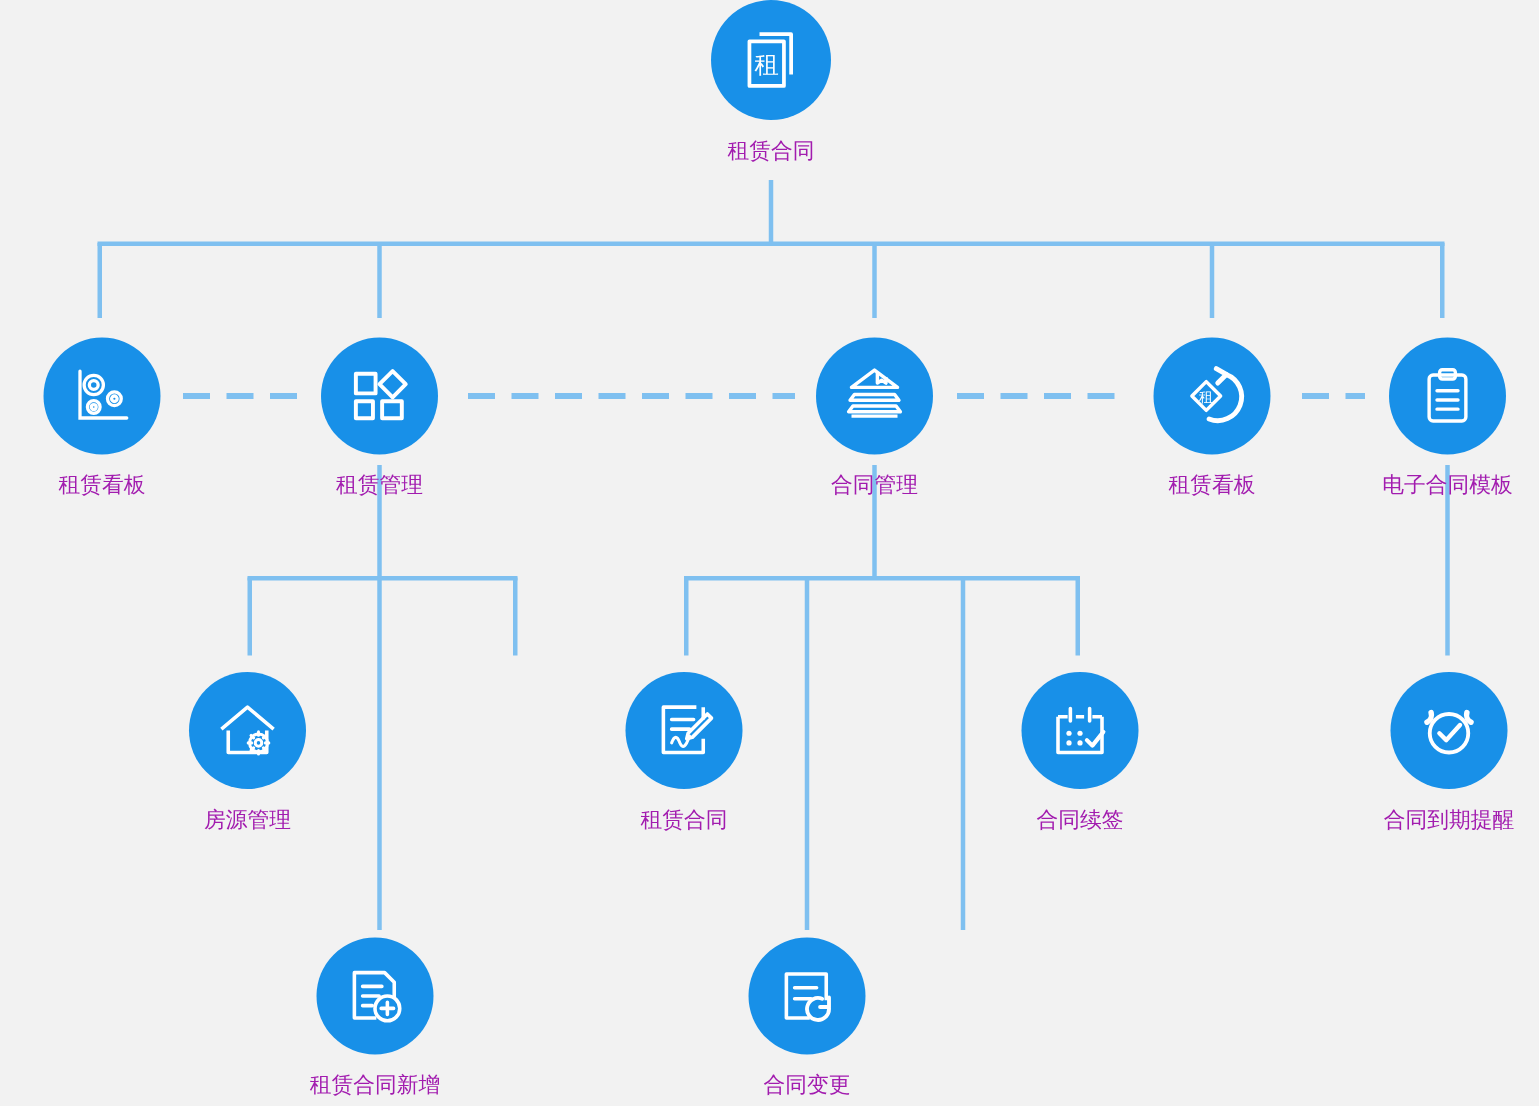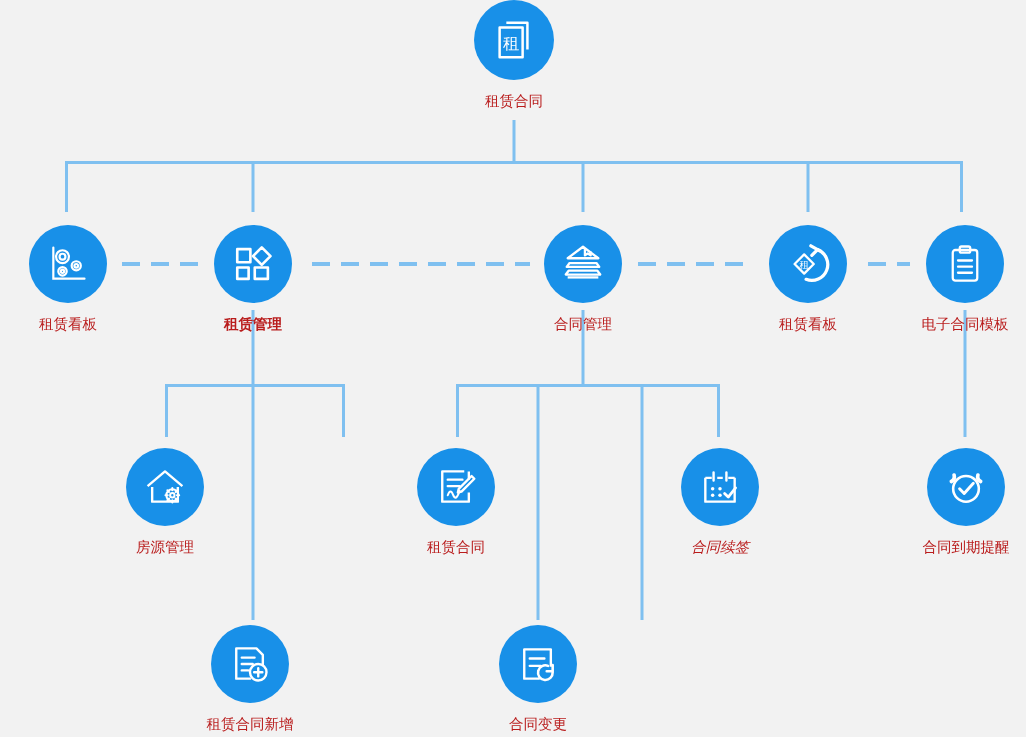--- a/index.html
+++ b/index.html
@@ -47,21 +47,21 @@
     width: 80px;
     height: 80px;
   }
   .node .bubble svg {
     display: block;
   }
   .node .label {
     margin-top: 12px;
     font-size: 14.5px;
     line-height: 18px;
-    color: #b91c1c;
+    color: #a21caf;
     white-space: nowrap;
   }
 </style>
 </head>
 <body>
 
 <div id="stage">
 
   <svg id="connectors" viewBox="0 0 1026 737" width="1026" height="737" aria-hidden="true">
     <g stroke="#7fc0f0" stroke-width="3" fill="none" stroke-linecap="butt">
@@ -126,21 +126,21 @@
               <circle cx="33" cy="26" r="2"></circle>
             <circle cx="18" cy="32" r="4.6"></circle>
               <circle cx="18" cy="32" r="1.8"></circle>
           </g>
         </svg>
       </span>
     </div>
     <div class="label">租赁看板</div>
   </div>
 
-  <div class="node" style="left:253px; top:225px;font-weight:bold;">
+  <div class="node" style="left:253px; top:225px;">
     <div class="bubble">
       <span>
         <svg width="42" height="42" viewBox="0 0 48 48">
           <g fill="none" stroke="#ffffff" stroke-width="3" stroke-linejoin="round">
             <rect x="6" y="7" width="15" height="15"></rect>
             <rect x="6" y="28" width="13" height="13"></rect>
             <rect x="26" y="28" width="15" height="13"></rect>
             <path d="M34 5 L44 15 L34 25 L24 15 Z"></path>
           </g>
         </svg>
@@ -226,21 +226,21 @@
             <path d="M15 16 H31 M15 23 H28" stroke-linecap="round"></path>
             <path d="M15 33 Q18 25 21 33 Q24 40 28 28" stroke-linecap="round" stroke-width="2.2"></path>
             <path d="M41 12 L44 15 L30 29 L26 30 L27 26 Z"></path>
           </g>
         </svg>
       </span>
     </div>
     <div class="label">租赁合同</div>
   </div>
 
-  <div class="node" style="left:720px; top:448px;font-style:italic;">
+  <div class="node" style="left:720px; top:448px;">
     <div class="bubble">
       <span>
         <svg width="44" height="44" viewBox="0 0 48 48">
           <g fill="none" stroke="#ffffff" stroke-width="2.6" stroke-linejoin="round">
             <path d="M8 14 V40 H40 V14"></path>
             <path d="M8 14 H15 M21 14 H27 M33 14 H40"></path>
             <path d="M17 8 V17 M31 8 V17" stroke-linecap="round"></path>
           </g>
           <g fill="#ffffff">
             <circle cx="16" cy="26" r="1.9"></circle>

